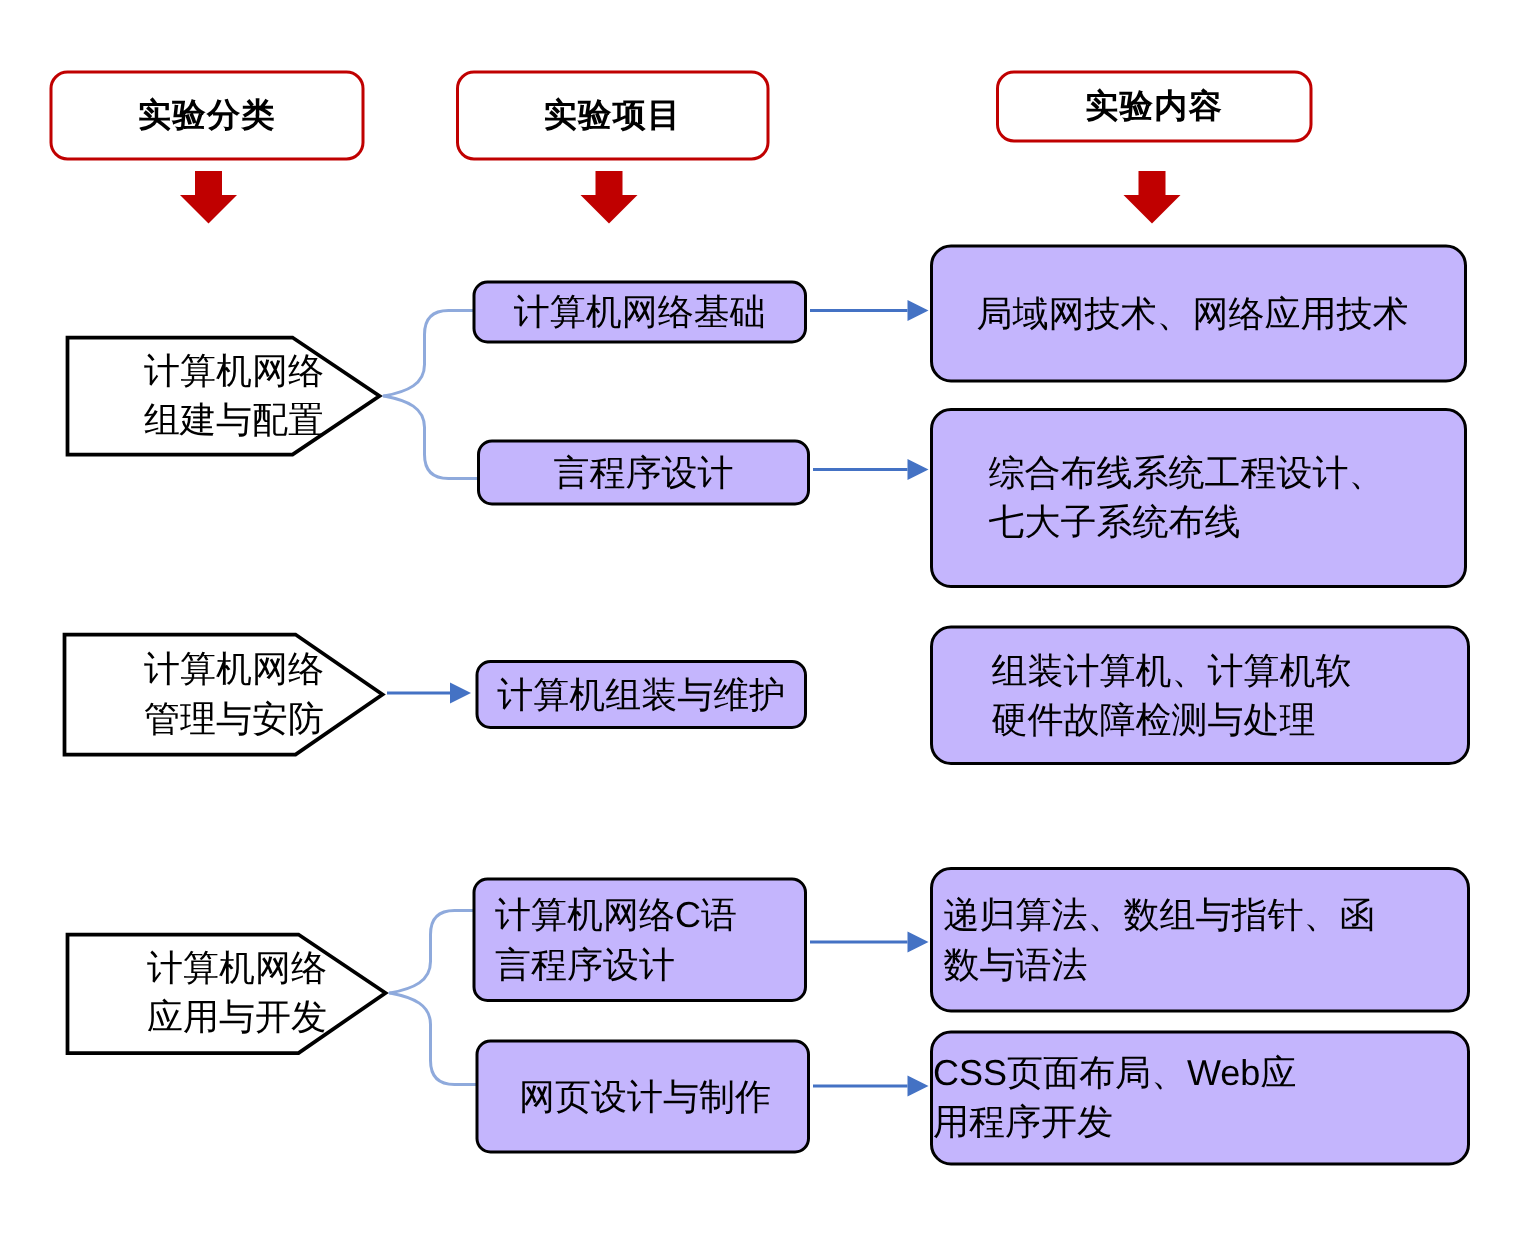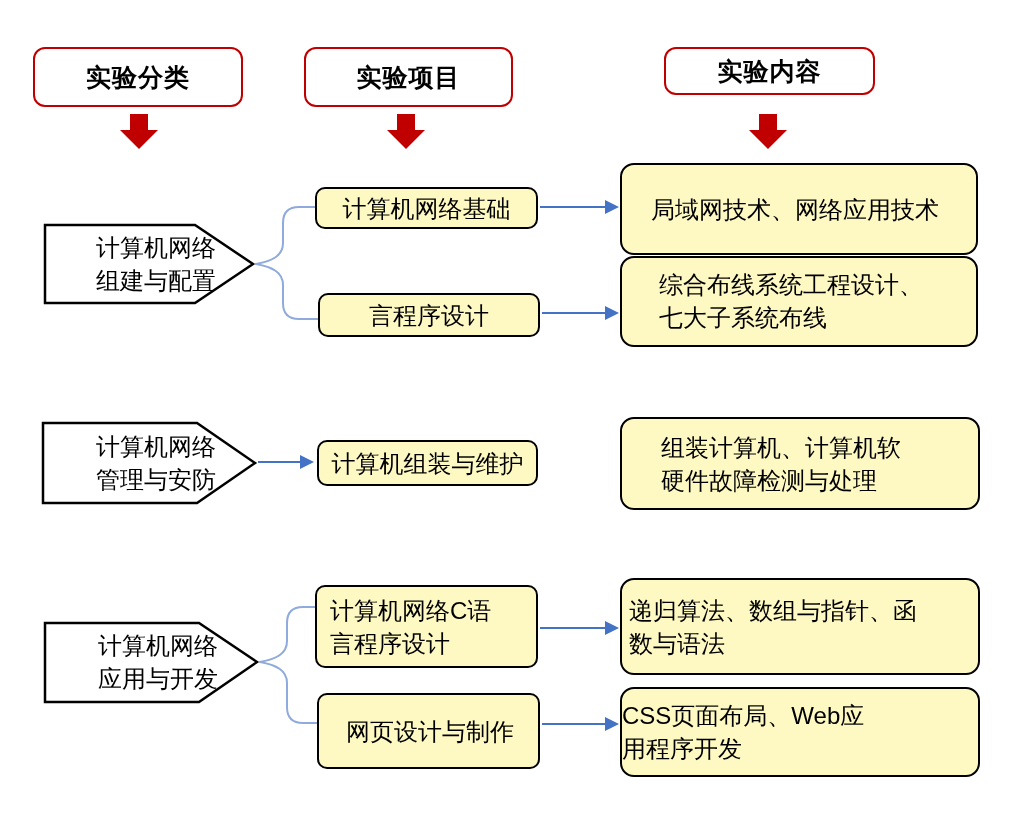--- a/index.html
+++ b/index.html
@@ -14,37 +14,37 @@
   }
   .layer { position: absolute; left: 0; top: 0; }
   .hdr {
     position: absolute;
     border: 2.5px solid #c00000;
     border-radius: 12px;
     background: #ffffff;
     display: flex;
     align-items: center;
     justify-content: center;
-    font-size: 25px;
+    font-size: 22px;
     font-weight: bold;
     letter-spacing: 1px;
     box-sizing: border-box;
   }
   .pent-label {
     position: absolute;
     text-align: center;
     font-size: 24px;
     line-height: 33px;
     white-space: pre-line;
     padding-left: 36px;
   }
   .mbox, .rbox {
     position: absolute;
     border: 2.5px solid #000000;
-    background: #fef9c3;
+    background: #c4b5fd;
     display: flex;
     align-items: center;
     font-size: 24px;
     line-height: 33px;
     white-space: pre-line;
     box-sizing: border-box;
   }
   .mbox { border-radius: 10px; }
   .rbox { border-radius: 14px; }
   .center { justify-content: center; }
@@ -104,21 +104,21 @@
 应用与开发</div>
 
   <div class="mbox center" style="left:315px; top:187px; width:223px; height:42px;">计算机网络基础</div>
   <div class="mbox center" style="left:318px; top:293px; width:222px; height:44px;">言程序设计</div>
   <div class="mbox center" style="left:317px; top:440px; width:221px; height:46px;">计算机组装与维护</div>
   <div class="mbox" style="left:315px; top:585px; width:223px; height:83px; padding-left:13px;">计算机网络C语
 言程序设计</div>
   <div class="mbox" style="left:317px; top:693px; width:223px; height:76px; padding-left:27px;">网页设计与制作</div>
 
   <div class="rbox" style="left:620px; top:163px; width:358px; height:92px; padding-left:29px;">局域网技术、网络应用技术</div>
-  <div class="rbox" style="left:620px; top:256px; width:358px; height:91px; padding-left:37px;font-family:Liberation Serif, serif;">综合布线系统工程设计、
+  <div class="rbox" style="left:620px; top:272px; width:358px; height:120px; padding-left:37px;">综合布线系统工程设计、
 七大子系统布线</div>
   <div class="rbox" style="left:620px; top:417px; width:360px; height:93px; padding-left:39px;">组装计算机、计算机软
 硬件故障检测与处理</div>
   <div class="rbox" style="left:620px; top:578px; width:360px; height:97px; padding-left:7px;">递归算法、数组与指针、函
 数与语法</div>
   <div class="rbox" style="left:620px; top:687px; width:360px; height:90px; ">CSS页面布局、Web应
 用程序开发</div>
 
 </div>
 

